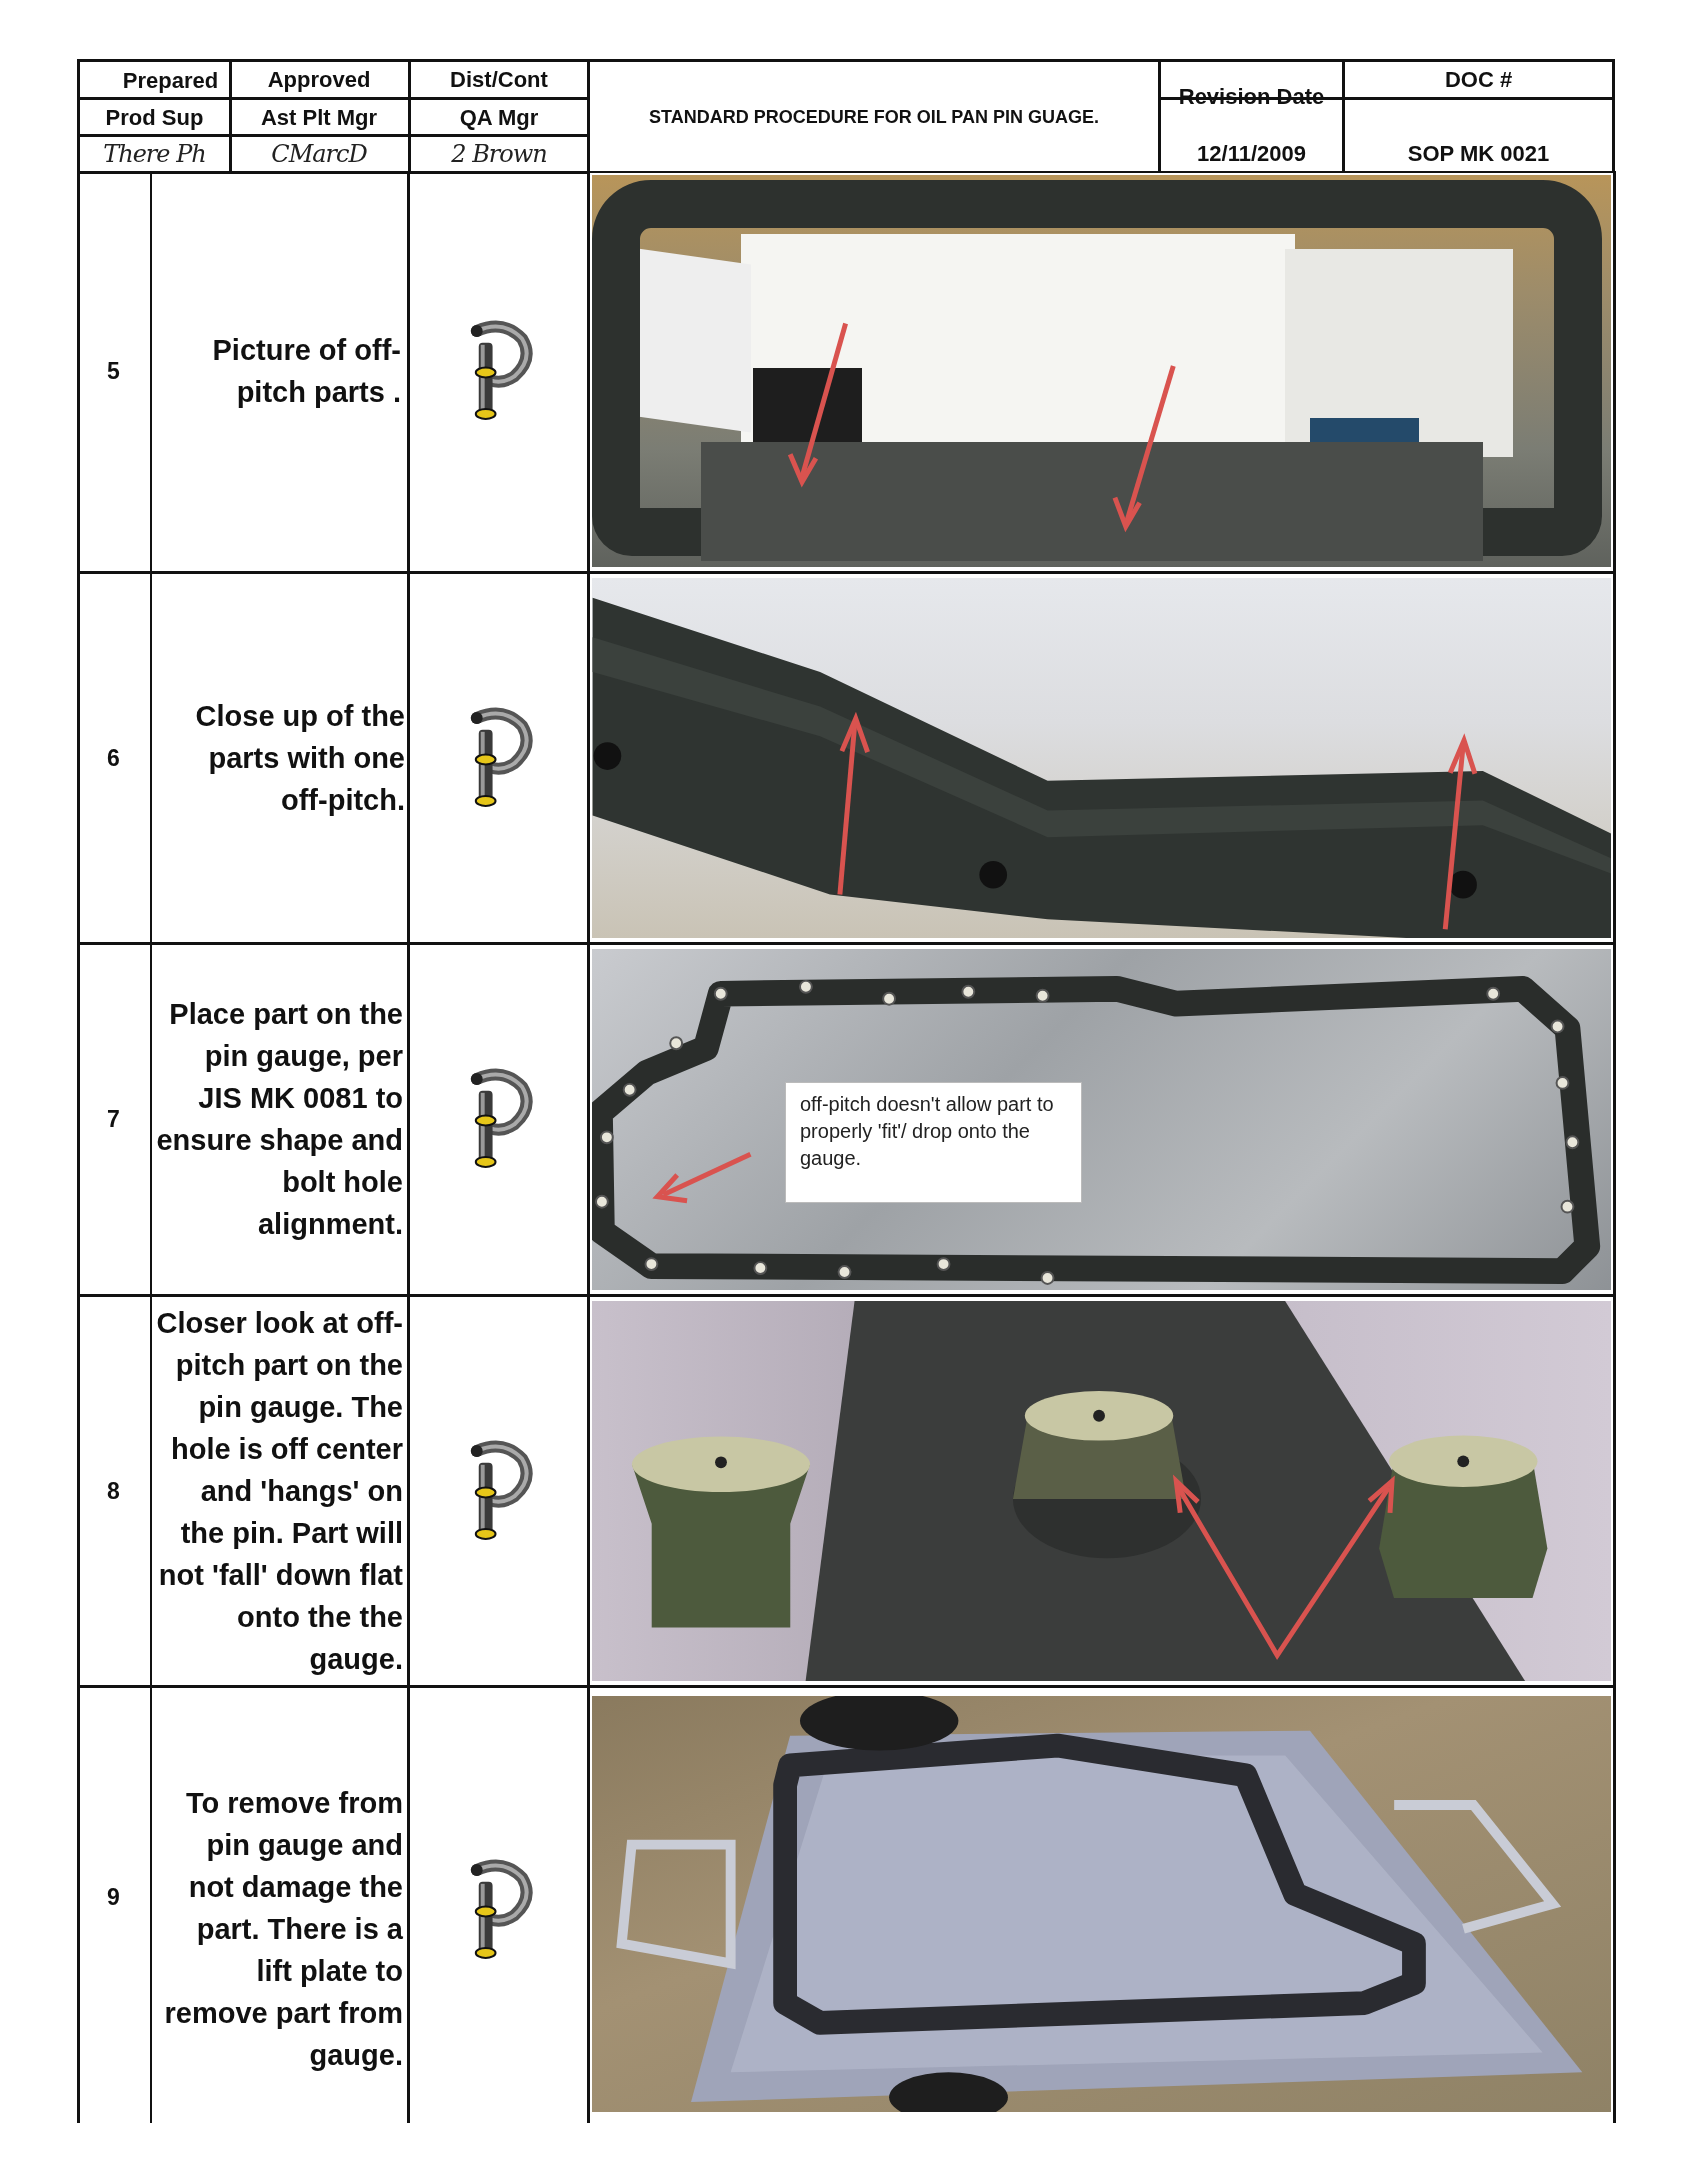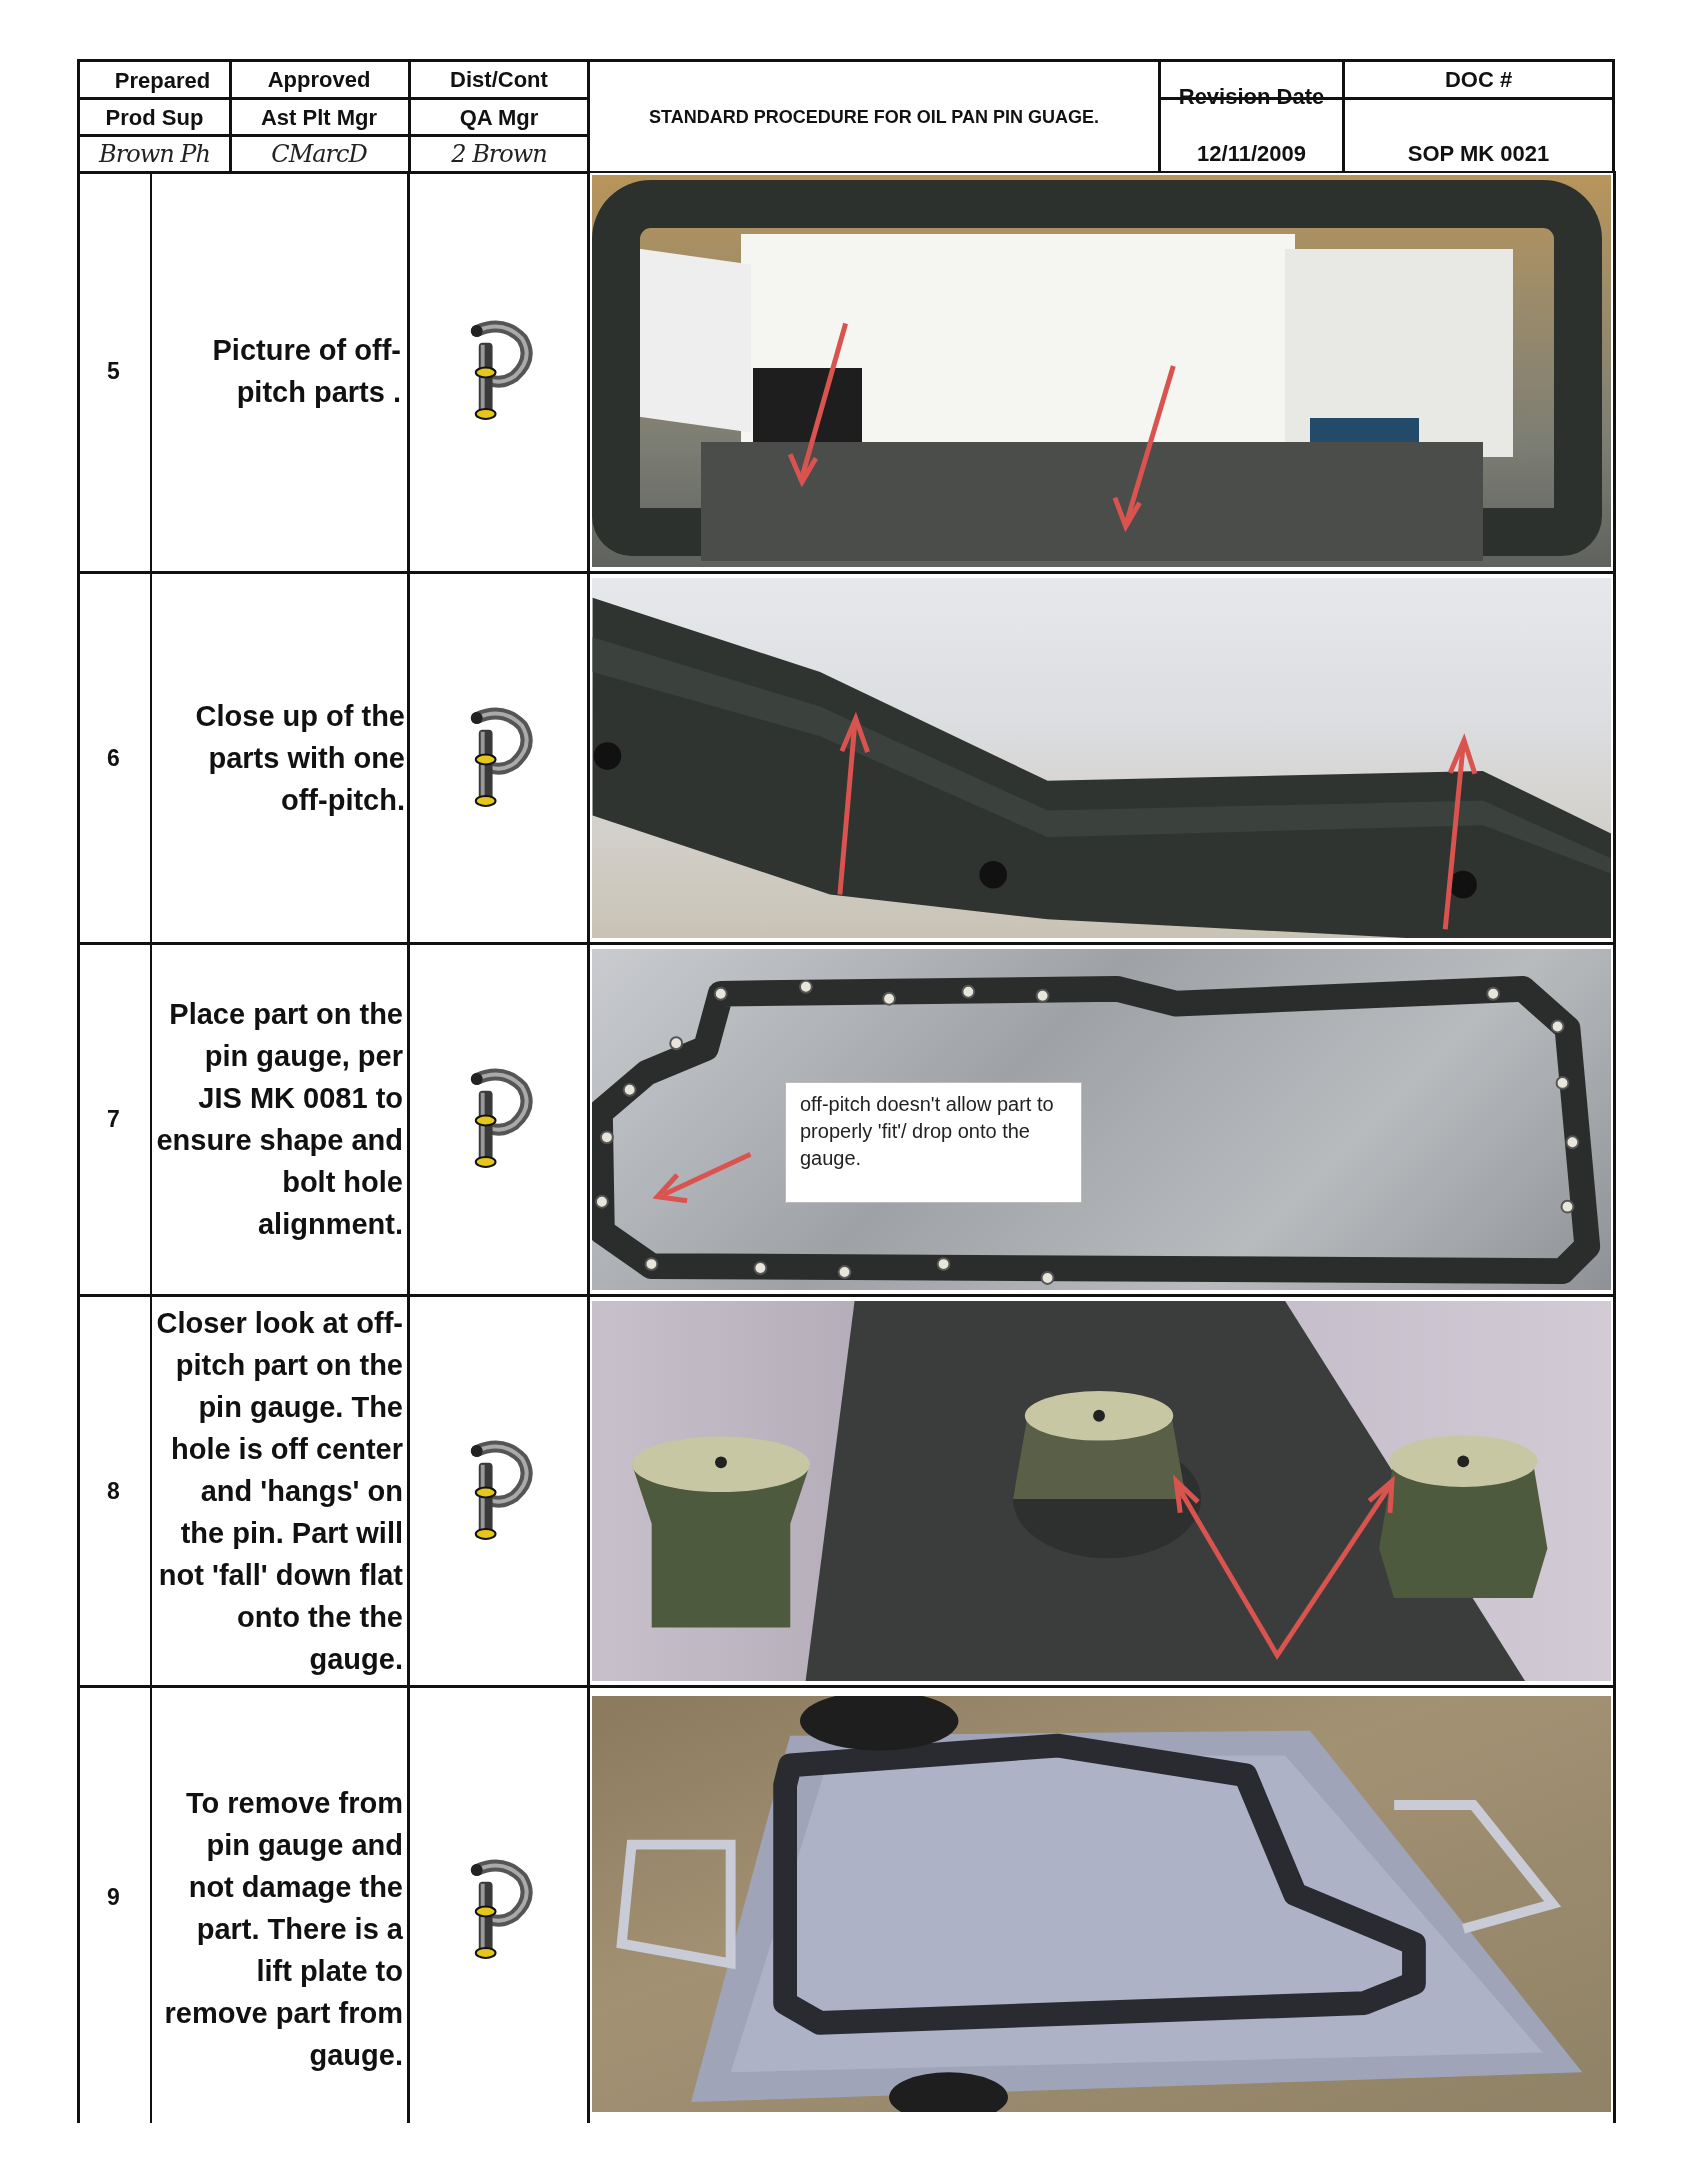--- a/index.html
+++ b/index.html
@@ -31,29 +31,29 @@
     <div class="vl" style="left:328px;top:0;width:3px;height:109px;"></div>
     <div class="vl" style="left:507px;top:0;width:3px;height:109px;"></div>
     <div class="vl" style="left:1078px;top:0;width:3px;height:109px;"></div>
     <div class="vl" style="left:1262px;top:0;width:3px;height:109px;"></div>
 
     <div class="hl" style="left:0;top:35px;width:507px;height:3px;"></div>
     <div class="hl" style="left:0;top:72px;width:507px;height:3px;"></div>
 
     <div class="hl" style="left:1078px;top:35px;width:454px;height:3px;"></div>
 
-    <div class="hc" style="left:8px;top:0;width:149px;height:37px;">Prepared</div>
+    <div class="hc" style="left:16px;top:0;width:149px;height:37px;">Prepared</div>
     <div class="hc" style="left:151px;top:0;width:176px;height:35px;">Approved</div>
     <div class="hc" style="left:331px;top:0;width:176px;height:35px;text-align:center;">Dist/Cont</div>
 
     <div class="hc" style="left:0;top:38px;width:149px;height:35px;">Prod Sup</div>
     <div class="hc" style="left:151px;top:38px;width:176px;height:35px;">Ast Plt Mgr</div>
     <div class="hc" style="left:331px;top:38px;width:176px;height:35px;">QA Mgr</div>
 
-    <div class="hc sig" style="left:0;top:75px;width:149px;height:34px;">Brown Ph</div>
+    <div class="hc sig" style="left:0;top:75px;width:149px;height:34px;">There Ph</div>
     <div class="hc sig" style="left:151px;top:75px;width:176px;height:34px;">CMarcD</div>
     <div class="hc sig" style="left:331px;top:75px;width:176px;height:34px;font-style:italic;">2 Brown</div>
 
     <div class="hc title" style="left:510px;top:0;width:568px;height:109px;">STANDARD PROCEDURE FOR OIL PAN PIN GUAGE.</div>
 
     <div class="hc" style="left:1081px;top:12px;width:181px;height:45px;">Revision Date</div>
     <div class="hc" style="left:1265px;top:0;width:267px;height:35px;">DOC #</div>
     <div class="hc" style="left:1081px;top:38px;width:181px;height:71px;align-items:flex-end;padding-bottom:4px;">12/11/2009</div>
     <div class="hc" style="left:1265px;top:38px;width:267px;height:71px;align-items:flex-end;padding-bottom:4px;">SOP MK 0021</div>
   </div>

